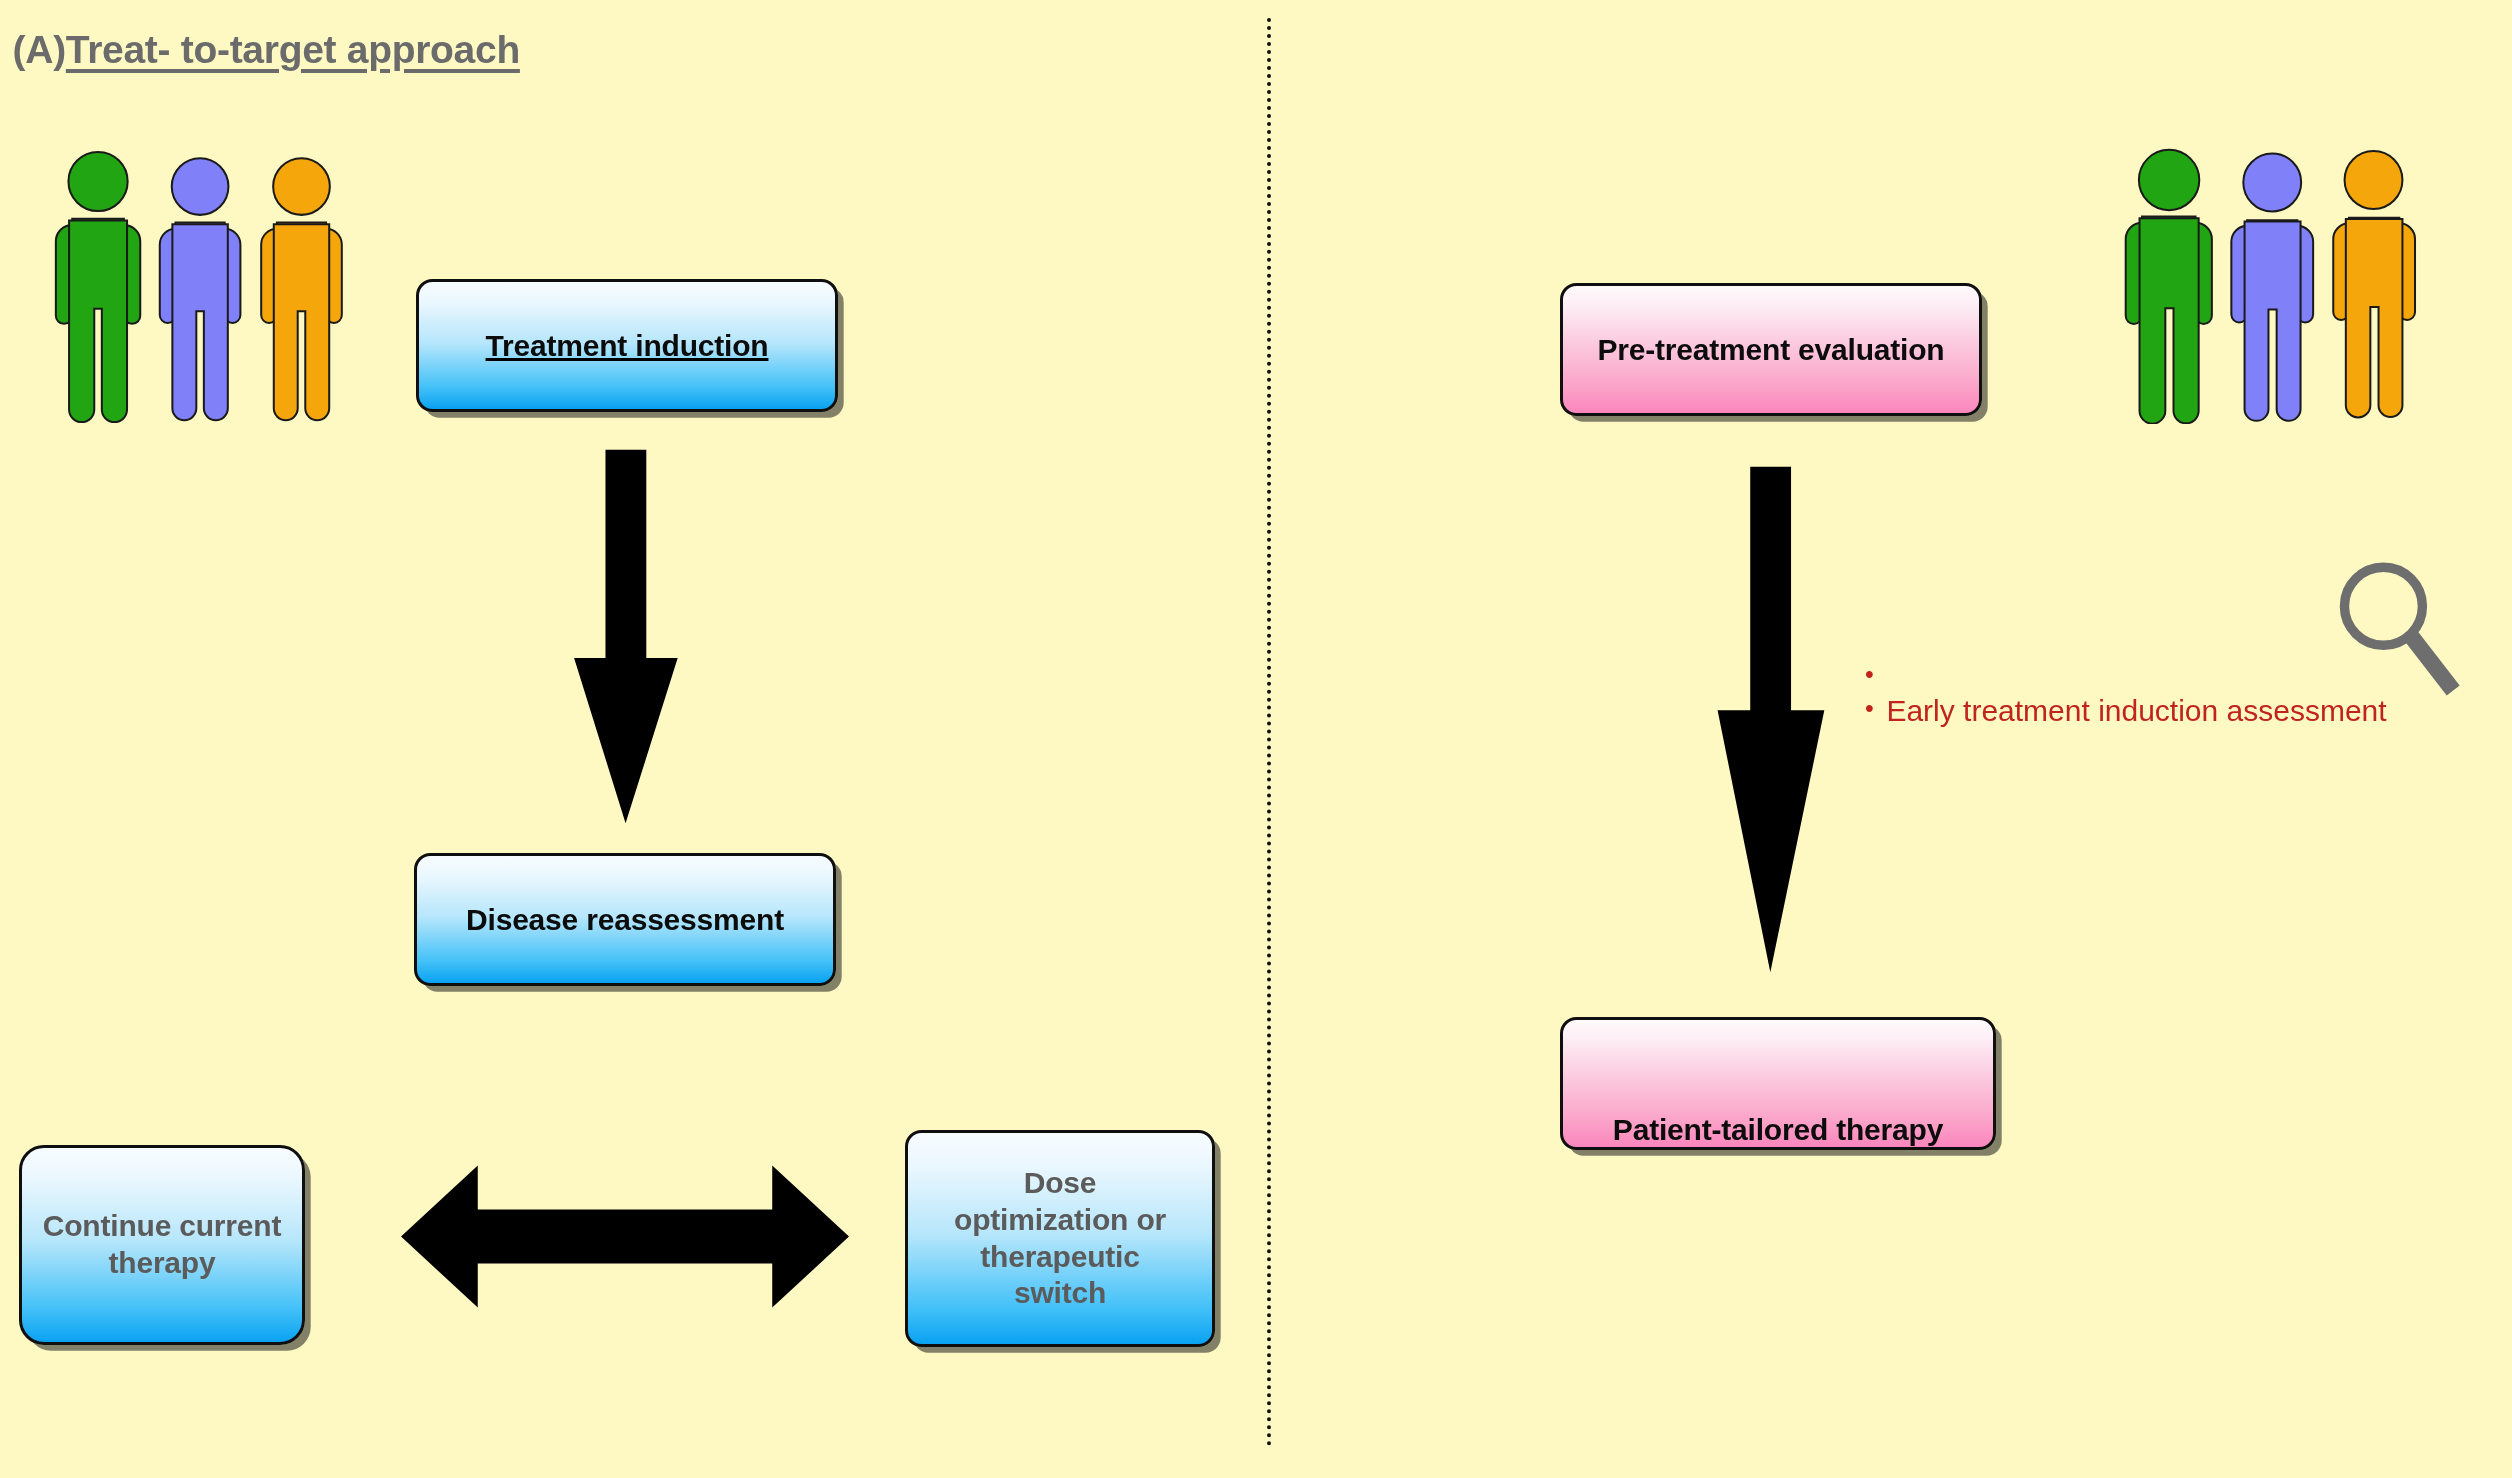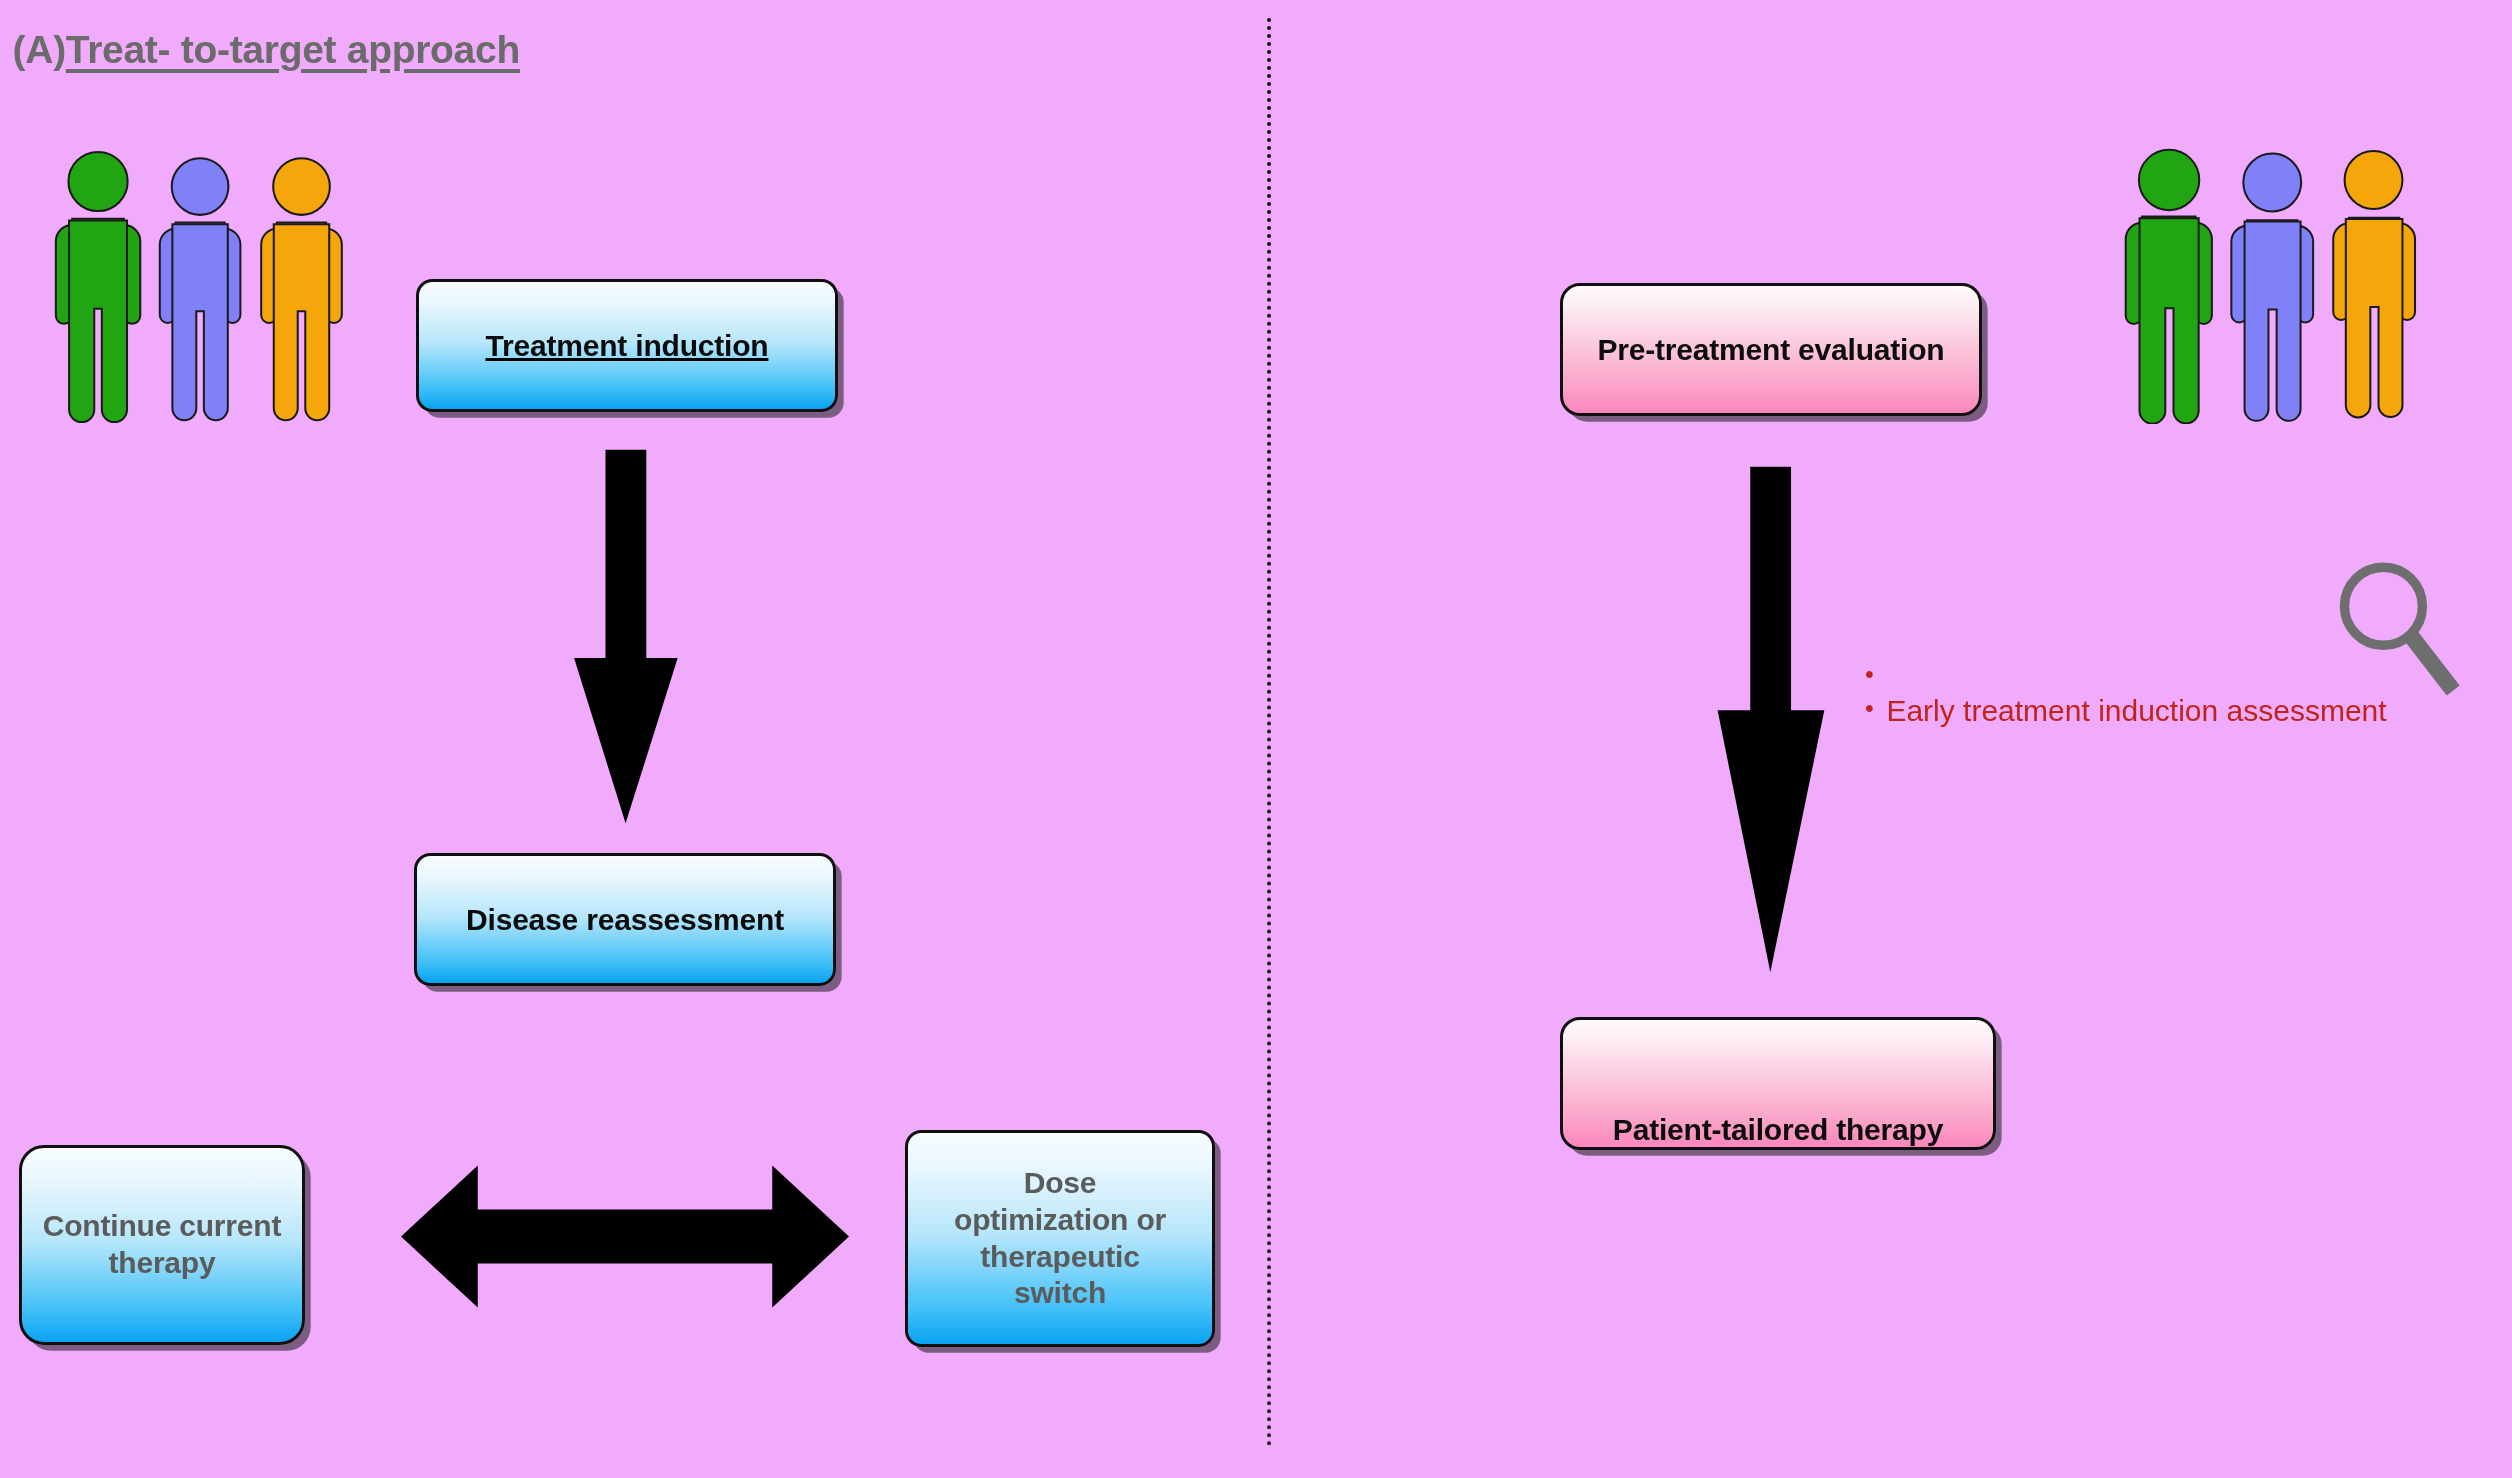--- a/index.html
+++ b/index.html
@@ -1,21 +1,21 @@
 <!DOCTYPE html>
 <html style="font-size:10px"><head>
 <meta charset="utf-8">
 <style>
   html,body{margin:0;padding:0;background:#ffffff;}
   body{
     font-family:"Liberation Sans", sans-serif;
     width:2512px;height:1478px;position:relative;overflow:hidden;
     -webkit-font-smoothing:antialiased;
   }
-  .stage{position:absolute;left:0;top:0;width:2512px;height:1478px;background:#f0abfc;}
+  .stage{position:absolute;left:0;top:0;width:2512px;height:1478px;background:#fef9c3;}
 
   
   .panel-title{
     position:absolute;
     font-size:39px;
     font-weight:bold;
     color:#6b6b6b;
     white-space:pre;
     letter-spacing:-0.3px;
   }
@@ -33,21 +33,21 @@
   .pbox{
     position:absolute;
     border:3.1px solid #0f0f0f;
     border-radius:16.4px;
     box-shadow:7px 7px 0 -1.3px rgba(30,30,30,0.55);
     display:flex;align-items:center;justify-content:center;
     box-sizing:border-box;
     text-align:center;
   }
   .pbox.blue{ background:linear-gradient(to bottom,#f7fcff 0%,#eaf7fe 16%,#b6e6fb 48%,#46c2f8 82%,#0aa2f2 100%); }
-  .pbox.pink{ background:linear-gradient(to bottom,#fffafc 0%,#fdeff5 14%,#fbc9de 46%,#fba2c8 80%,#fa86bd 100%);border-radius:20px; }
+  .pbox.pink{ background:linear-gradient(to bottom,#fffafc 0%,#fdeff5 14%,#fbc9de 46%,#fba2c8 80%,#fa86bd 100%); }
   .pbox .btxt{
     font-size:30px;font-weight:bold;color:#0c0c0c;line-height:1.12;
     white-space:pre-line;letter-spacing:-0.2px;
   }
   .pbox .btxt.italic{
     color:#5b5b5b;font-size:30px;line-height:1.22;
   }
 
   #box-treatment-induction{ left:416px; top:279px; width:422px; height:133px;text-decoration:underline; }
   #box-disease-reassessment{ left:414px; top:853px; width:422px; height:133px; }

